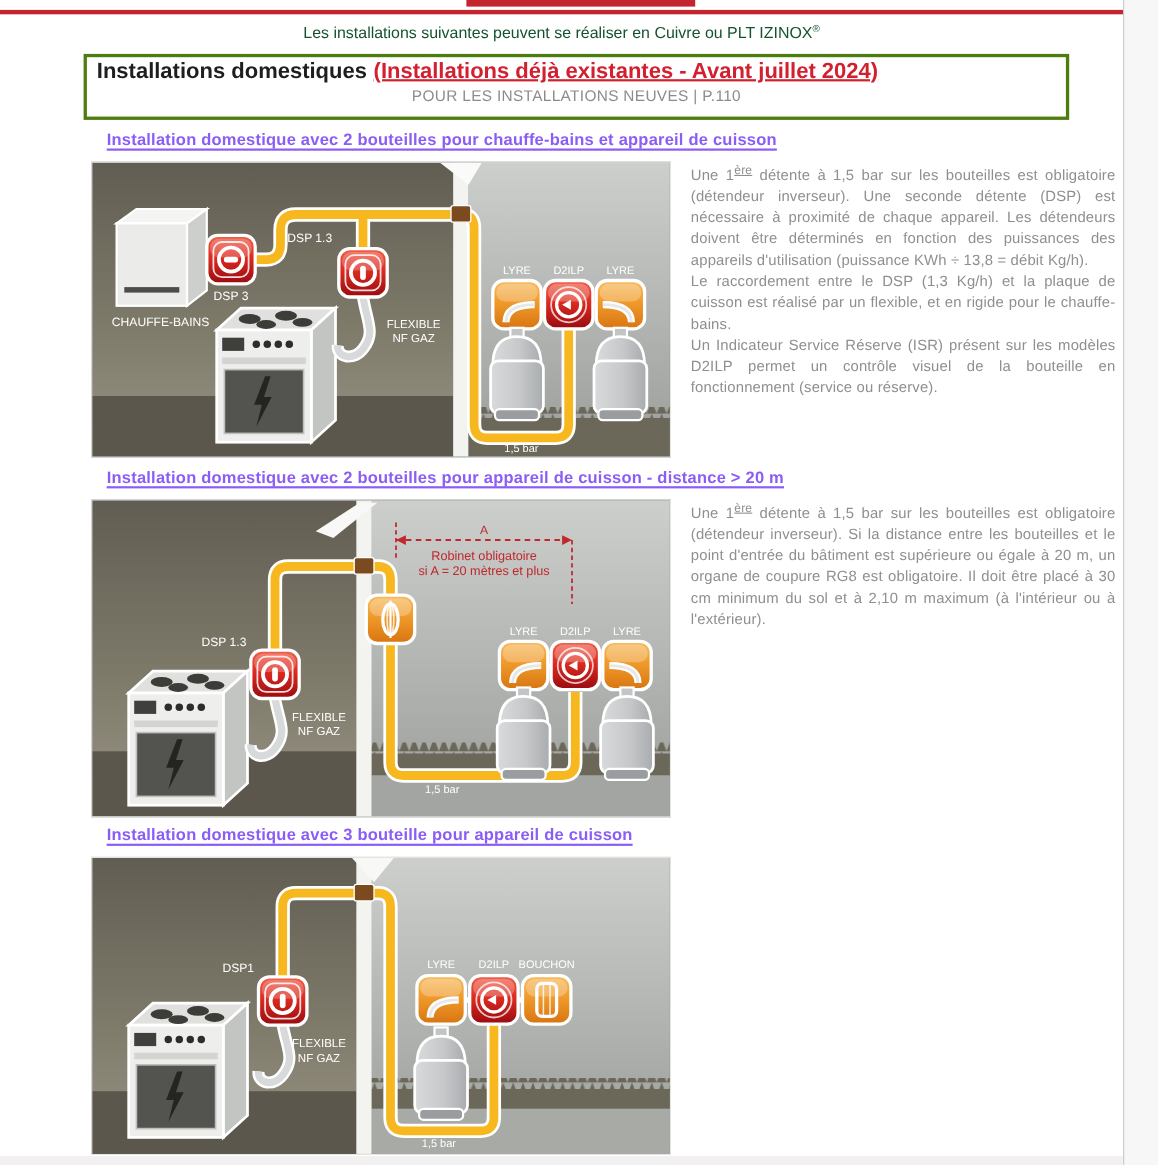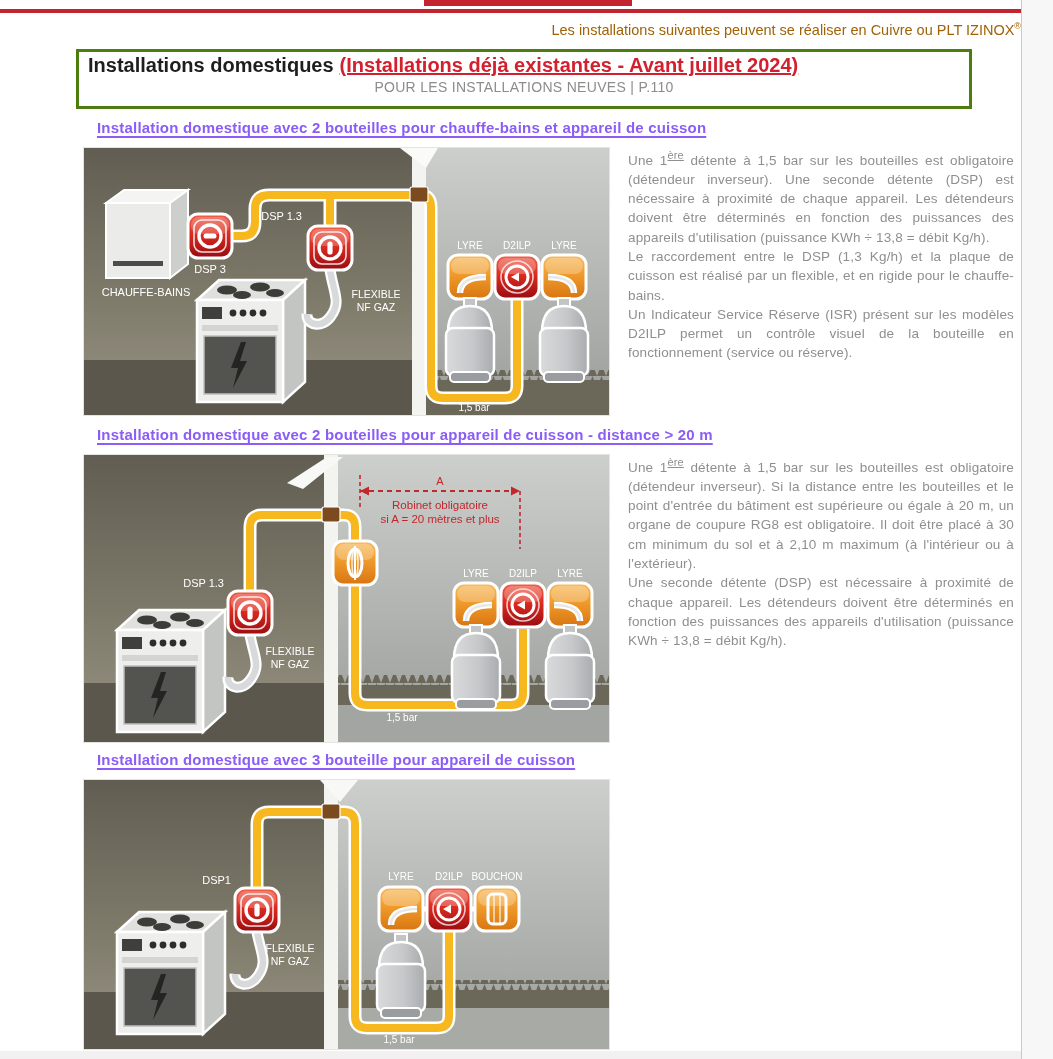--- a/index.html
+++ b/index.html
@@ -2,21 +2,21 @@
 <html><head>
 <meta charset="utf-8">
 <style>
   html,body{margin:0;padding:0;background:#eceoea;background:#ececec;}
   .stage{position:relative;width:1053px;height:1059px;background:#ffffff;overflow:hidden;
          font-family:"Liberation Sans",sans-serif;}
   .abs{position:absolute;}
   
   .top-banner-stub{left:424px;top:0;width:208px;height:6px;background:#c4242e;}
   .top-rule{left:0;top:9px;width:1021px;height:4px;background:#c4242e;}
-  .subtitle{left:0;top:21px;width:1021px;text-align:right;font-size:14.5px;color:#a16207;}
+  .subtitle{left:0;top:21px;width:1021px;text-align:center;font-size:14.5px;color:#14532d;}
   .subtitle sup{font-size:9px;}
   .title-box{left:76px;top:49px;width:872px;height:50px;border:3px solid #4d7c0f;padding:2px 9px;}
   .title-line1{font-size:20px;font-weight:bold;color:#1e1e1e;white-space:nowrap;}
   .title-line1 .red-link{color:#d2202f;text-decoration:underline;margin-left:6px;cursor:pointer;}
   .title-line2{text-align:center;font-size:14px;color:#8c8c8c;margin-top:2px;letter-spacing:.3px;}
   
   .sec-heading{left:97px;font-size:15px;font-weight:bold;color:#8b5cf6;
                text-decoration:underline;text-decoration-thickness:1.5px;text-underline-offset:3px;
                letter-spacing:.2px;white-space:nowrap;}
   .sec-text{left:628px;width:386px;font-size:13.5px;line-height:1.43;color:#8f8f8f;
@@ -252,21 +252,20 @@
       <text x="206" y="213" fill="#ffffff">NF GAZ</text>
       <text x="392" y="122" fill="#ffffff" font-size="10">LYRE</text>
       <text x="439" y="122" fill="#ffffff" font-size="10">D2ILP</text>
       <text x="486" y="122" fill="#ffffff" font-size="10">LYRE</text>
       <text x="318" y="266" fill="#ffffff" font-size="10">1,5 bar</text>
     </g>
   </svg>
 
   <div class="abs sec-text" style="top:455px">
     <p><span>Une 1</span><sup>ère</sup><span> détente à 1,5 bar sur les bouteilles est obligatoire (détendeur inverseur). Si la distance entre les bouteilles et le point d'entrée du bâtiment est supérieure ou égale à 20 m, un organe de coupure RG8 est obligatoire. Il doit être placé à 30 cm minimum du sol et à 2,10 m maximum (à l'intérieur ou à l'extérieur).</span></p>
-    <p>Une seconde détente (DSP) est nécessaire à proximité de chaque appareil. Les détendeurs doivent être déterminés en fonction des puissances des appareils d'utilisation (puissance KWh ÷ 13,8 = débit Kg/h).</p>
   </div>
 
   <div class="abs sec-heading" style="top:751px">Installation domestique avec 3 bouteille pour appareil de cuisson</div>
 
   <svg class="abs diagram" style="left:83px;top:779px" width="525" height="269" viewBox="0 0 525 269">
     <rect x="0" y="0" width="240" height="269" fill="url(#gIn)"></rect>
     <rect x="0" y="212" width="240" height="57" fill="#5b574c"></rect>
     <rect x="240" y="0" width="14" height="269" fill="#f3f3f0"></rect>
     <rect x="254" y="0" width="271" height="269" fill="url(#gOut)"></rect>
     <rect x="254" y="200" width="271" height="12" fill="url(#grassP)"></rect>

